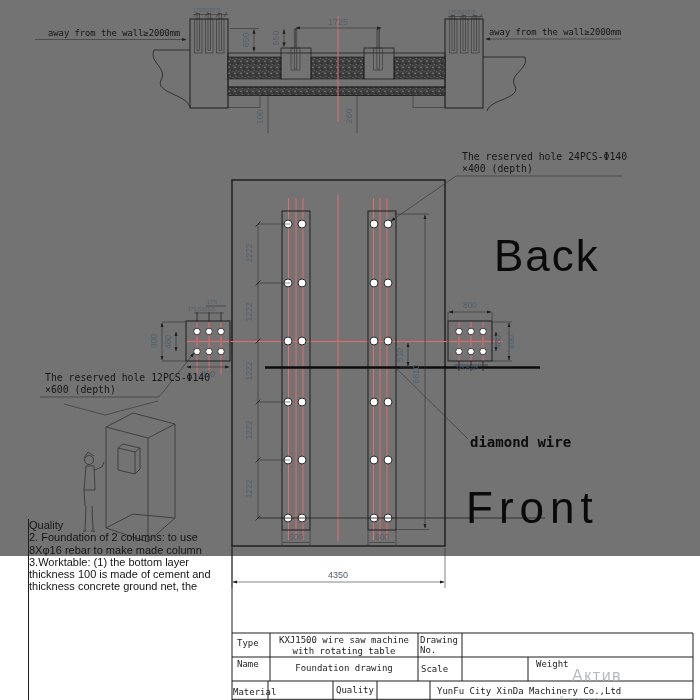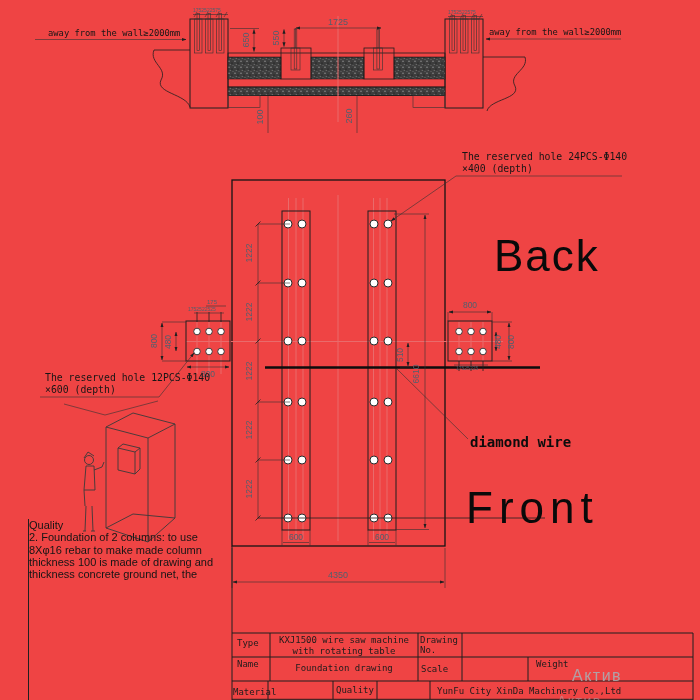--- a/index.html
+++ b/index.html
@@ -1,16 +1,16 @@
 <!DOCTYPE html>
 <html><head>
 <meta charset="utf-8">
 <style>
   html,body{margin:0;padding:0;background:#fff;width:700px;height:700px;overflow:hidden}
-  #sheet{position:relative;width:700px;height:700px;background:#ef4444;
+  #sheet{position:relative;width:700px;height:556px;background:#737373;
          font-family:"Liberation Sans",sans-serif}
   svg{position:absolute;left:0;top:0}
   .k{stroke:#1f1f1f;stroke-width:.8;fill:none}
   .k1{stroke:#1f1f1f;stroke-width:1;fill:none}
   .k2{stroke:#141414;stroke-width:1.3;fill:none}
   .thin{stroke:#333;stroke-width:.6;fill:none}
   .r{stroke:#e96b6b;stroke-width:1;fill:none}
   .wire{stroke:#0d0d0d;stroke-width:2.6;fill:none}
   .hole{fill:#fff;stroke:#2b2b2b;stroke-width:1}
   .holeS{fill:#fff;stroke:#2b2b2b;stroke-width:.9}
@@ -360,17 +360,18 @@
 </g>
 
 <text class="wm" x="572" y="681">Актив</text>
 <text class="wm" x="557" y="706" style="opacity:.5;font-size:14px">Актив</text>
 </svg>
 
 <div id="demand">
   <div>Quality</div>
   <div>2. Foundation of 2 columns: to use</div>
   <div>8Xφ16 rebar to make made column</div>
-  <div>thickness 100 is made of drawing and</div>
+  <div>3.Worktable: (1) the bottom layer</div>
+  <div>thickness 100 is made of cement and</div>
   <div>thickness concrete ground net, the</div>
 </div>
 
 </div>
 
 </body></html>

